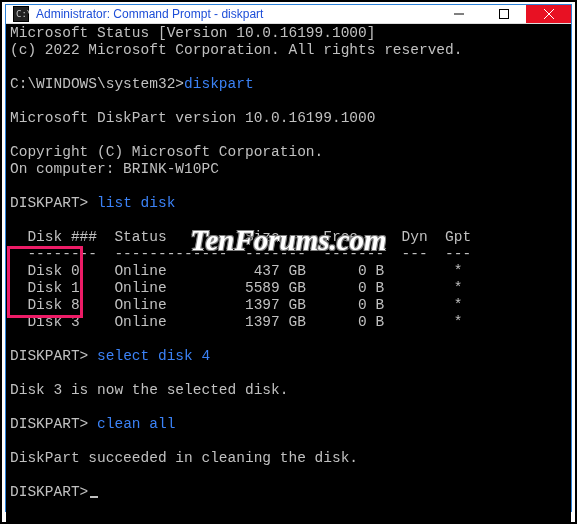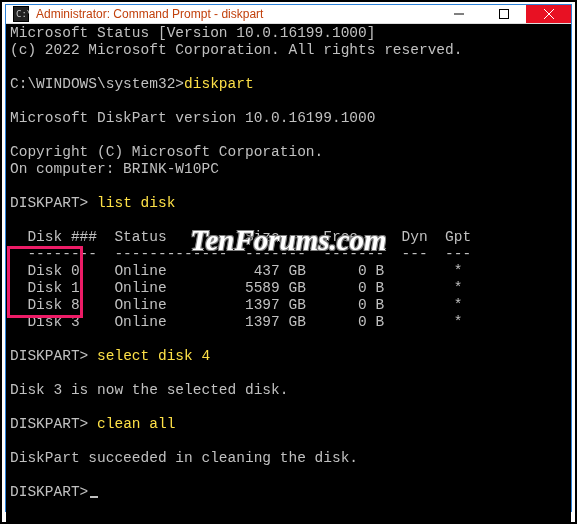--- a/index.html
+++ b/index.html
@@ -40,21 +40,21 @@
     width: 18px;
     height: 18px;
     display: flex;
     align-items: center;
     justify-content: center;
   }
   .titlebar-title {
     margin-left: 6px;
     font-family: 'Segoe UI', sans-serif;
     font-size: 12px;
-    color: #c2410c;
+    color: #1d4ed8;
     flex: 1;
   }
   .titlebar-controls {
     display: flex;
     height: 100%;
   }
   .titlebar-btn {
     width: 45px;
     height: 100%;
     display: flex;
@@ -73,21 +73,21 @@
     flex: 1;
     background: #000;
     color: #c0c0c0;
     font-size: 14.5px;
     line-height: 17px;
     padding: 1px 4px;
     white-space: pre;
     font-family: Consolas, 'Courier New', monospace;
     position: relative;
   }
-  .yellow { color: #fde047; margin-top: 47px; }
+  .yellow { color: #3b82f6; margin-top: 47px; }
   .highlight-box {
     position: absolute;
     border: 3px solid #ed1c67;
     left: 1px;
     top: 222px;
     width: 76px;
     height: 72px;
     pointer-events: none;
   }
   .watermark {

